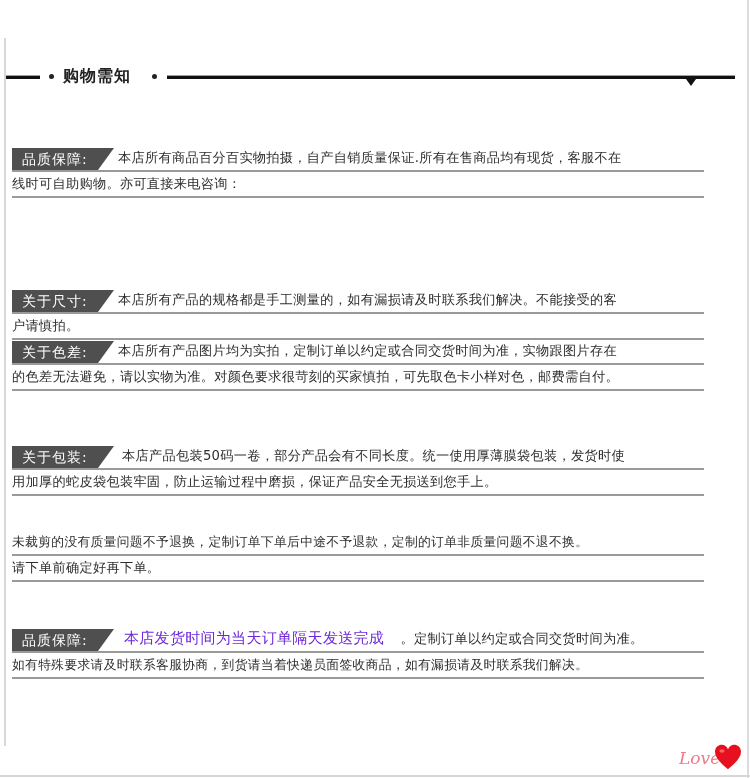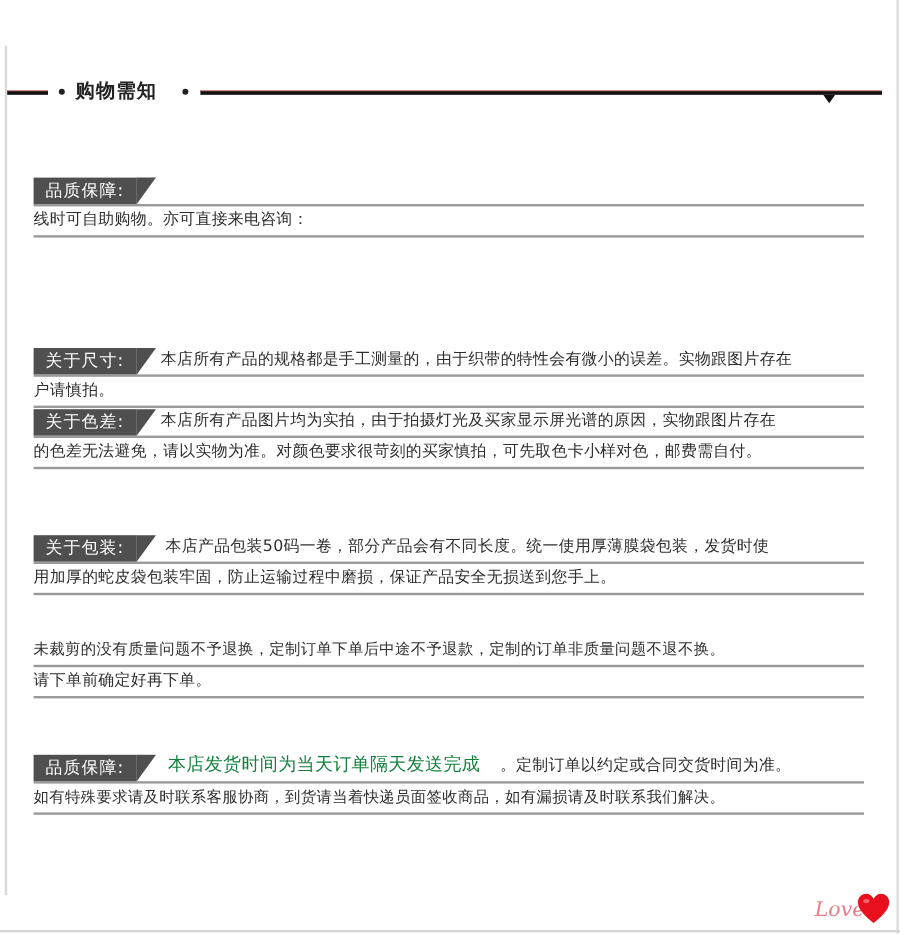--- a/index.html
+++ b/index.html
@@ -15,21 +15,21 @@
   .heading .line { position: absolute; height: 3px; background: #111; border-top: 1px solid #d08a8a; }
   .heading .line.left { left: 6px; top: 11px; width: 34px; }
   .heading .line.right { left: 167px; top: 11px; width: 568px; }
   .heading .dot { position: absolute; top: 10px; width: 5px; height: 5px; border-radius: 50%; background: #222; }
   .heading .dot.d1 { left: 49px; }
   .heading .dot.d2 { left: 152px; }
   .heading .title { position: absolute; left: 63px; top: 0; font-size: 16px; font-weight: bold; color: #222; letter-spacing: 1px; line-height: 24px; }
   .heading .arrow { position: absolute; left: 686px; top: 15px; width: 0; height: 0;
     border-left: 5px solid transparent; border-right: 5px solid transparent; border-top: 7px solid #111; }
 
-  .section { position: absolute; left: 28px; width: 692px; }
+  .section { position: absolute; left: 12px; width: 692px; }
   .row { position: relative; height: 24px; border-bottom: 2px solid #9a9a9a; font-size: 13.2px; line-height: 22px; white-space: nowrap; }
   .row .text { position: absolute; left: 0; bottom: 1px; color: #2e2e2e; letter-spacing: 0.3px; }
   .row.first .text { left: 106px; }
   .tag { position: absolute; left: 0; bottom: 0; height: 22px; width: 100px; }
   .tag .tag-bg { position: absolute; left: 0; top: 0; width: 86px; height: 22px; background: #4f4f4f; }
   .tag .tag-slant { position: absolute; left: 86px; top: 0; width: 0; height: 0;
     border-top: 22px solid #4f4f4f; border right: 0; border-right: 16px solid transparent; }
   .tag .tag-label { position: absolute; left: 10px; top: 0; color: #ffffff; font-size: 14px; line-height: 22px; letter-spacing: 1px; }
 
   .love { position: absolute; left: 676px; top: 742px; width: 70px; height: 32px; }
@@ -52,48 +52,49 @@
   <div class="arrow"></div>
 </div>
 
 <div class="section" style="top:146px;">
   <div class="row first">
     <div class="tag">
       <div class="tag-bg"></div>
         <div class="tag-slant"></div>
       <span class="tag-label">品质保障:</span>
     </div>
+    <span class="text">本店所有商品百分百实物拍摄，自产自销质量保证.所有在售商品均有现货，客服不在</span>
   </div>
   <div class="row">
     <span class="text">线时可自助购物。亦可直接来电咨询：</span>
   </div>
 </div>
 
 <div class="section" style="top:244px;margin-top:44px;">
   <div class="row first">
     <div class="tag">
       <div class="tag-bg"></div>
         <div class="tag-slant"></div>
       <span class="tag-label">关于尺寸:</span>
     </div>
-    <span class="text">本店所有产品的规格都是手工测量的，由于织带的特性会有微小的误差。实物跟图片存在</span>
+    <span class="text">本店所有产品的规格都是手工测量的，如有漏损请及时联系我们解决。不能接受的客</span>
   </div>
   <div class="row">
     <span class="text">户请慎拍。</span>
   </div>
 </div>
 
 <div class="section" style="top:339px;">
   <div class="row first">
     <div class="tag">
       <div class="tag-bg"></div>
         <div class="tag-slant"></div>
       <span class="tag-label">关于色差:</span>
     </div>
-    <span class="text">本店所有产品图片均为实拍，由于拍摄灯光及买家显示屏光谱的原因，实物跟图片存在</span>
+    <span class="text">本店所有产品图片均为实拍，定制订单以约定或合同交货时间为准，实物跟图片存在</span>
   </div>
   <div class="row">
     <span class="text">的色差无法避免，请以实物为准。对颜色要求很苛刻的买家慎拍，可先取色卡小样对色，邮费需自付。</span>
   </div>
 </div>
 
 <div class="section" style="top:432px;margin-top:12px;">
   <div class="row first">
     <div class="tag">
       <div class="tag-bg"></div>
@@ -117,21 +118,21 @@
 </div>
 
 <div class="section" style="top:627px;">
   <div class="row first">
     <div class="tag">
       <div class="tag-bg"></div>
         <div class="tag-slant"></div>
       <span class="tag-label">品质保障:</span>
     </div>
     <span class="text" style="left:112px;">
-      <span class="big" style="font-size:15px;color:#15803d;">本店发货时间为当天订单隔天发送完成</span>
+      <span class="big" style="font-size:15px;color:#6d28d9;">本店发货时间为当天订单隔天发送完成</span>
       <span style="margin-left:12px;">。定制订单以约定或合同交货时间为准。</span>
     </span>
   </div>
   <div class="row">
     <span class="text" style="font-size:12.8px;">如有特殊要求请及时联系客服协商，到货请当着快递员面签收商品，如有漏损请及时联系我们解决。</span>
   </div>
 </div>
 
 <div class="love">
   <span class="love-text">Love</span>

